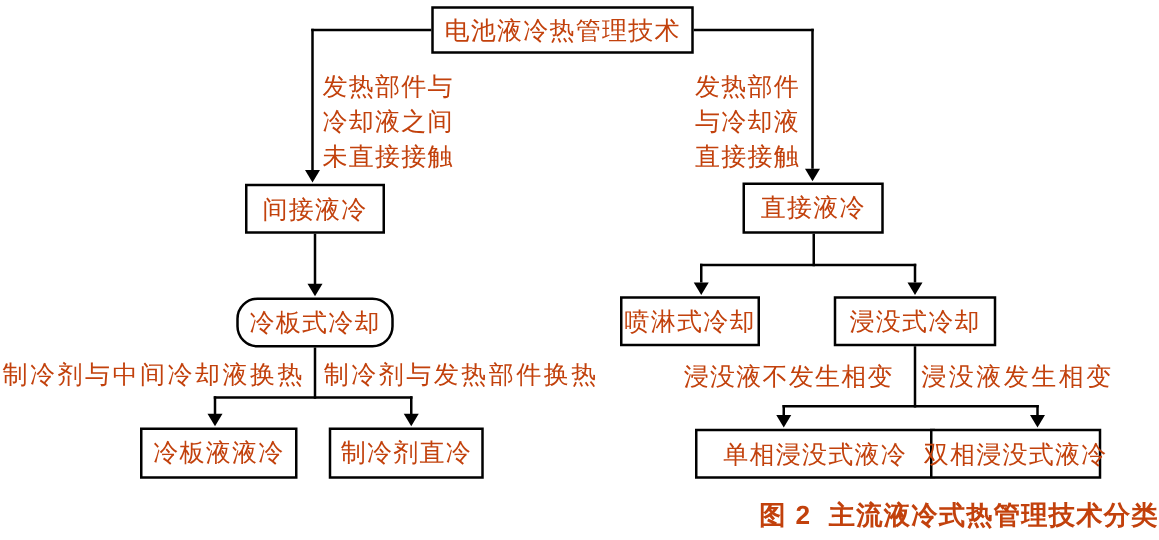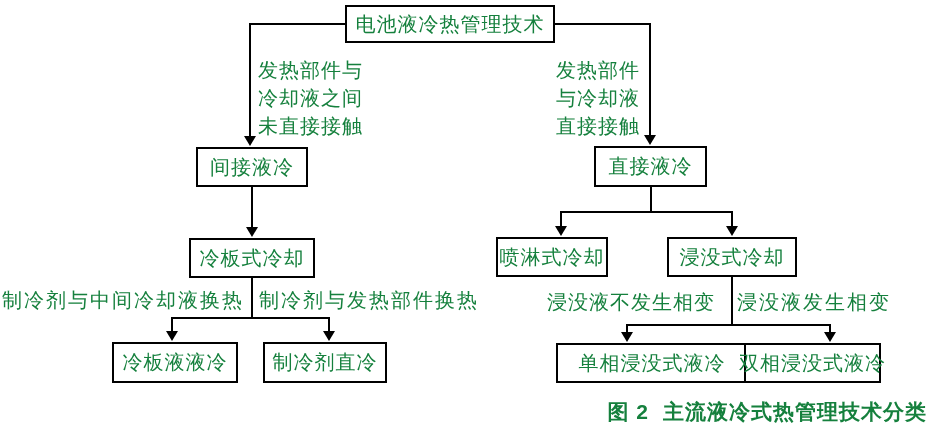--- a/index.html
+++ b/index.html
@@ -1,21 +1,21 @@
 <!DOCTYPE html>
 <html><head>
 <meta charset="utf-8">
 <style>
   html,body{margin:0;padding:0;background:#ffffff;}
   #canvas{
     position:relative;
     width:927px;height:432px;
     background:#ffffff;
     font-family:"Liberation Serif","DejaVu Serif",serif;
-    color:#15803d;
+    color:#c2410c;
     overflow:hidden;
   }
   .box{
     position:absolute;
     border:2px solid #000;
     background:#fff;
     display:flex;align-items:center;justify-content:center;
     font-size:20px;
     letter-spacing:1px;
     white-space:nowrap;
@@ -58,21 +58,21 @@
   </div>
 
   <div class="box" style="left:594px;top:146px;width:113px;height:41px;">
     <span>直接液冷</span>
   </div>
 
   <div class="box" style="left:196px;top:147px;width:112px;height:40px;">
     <span>间接液冷</span>
   </div>
 
-  <div class="box" style="left:189px;top:238px;width:126px;height:40px;">
+  <div class="box" style="left:189px;top:238px;width:126px;height:40px;border-radius:17px;">
     <span>冷板式冷却</span>
   </div>
 
   <div class="box" style="left:496px;top:237px;width:112px;height:40px;">
     <span>喷淋式冷却</span>
   </div>
 
   <div class="box" style="left:112px;top:342px;width:126px;height:41px;">
     <span>冷板液液冷</span>
   </div>

